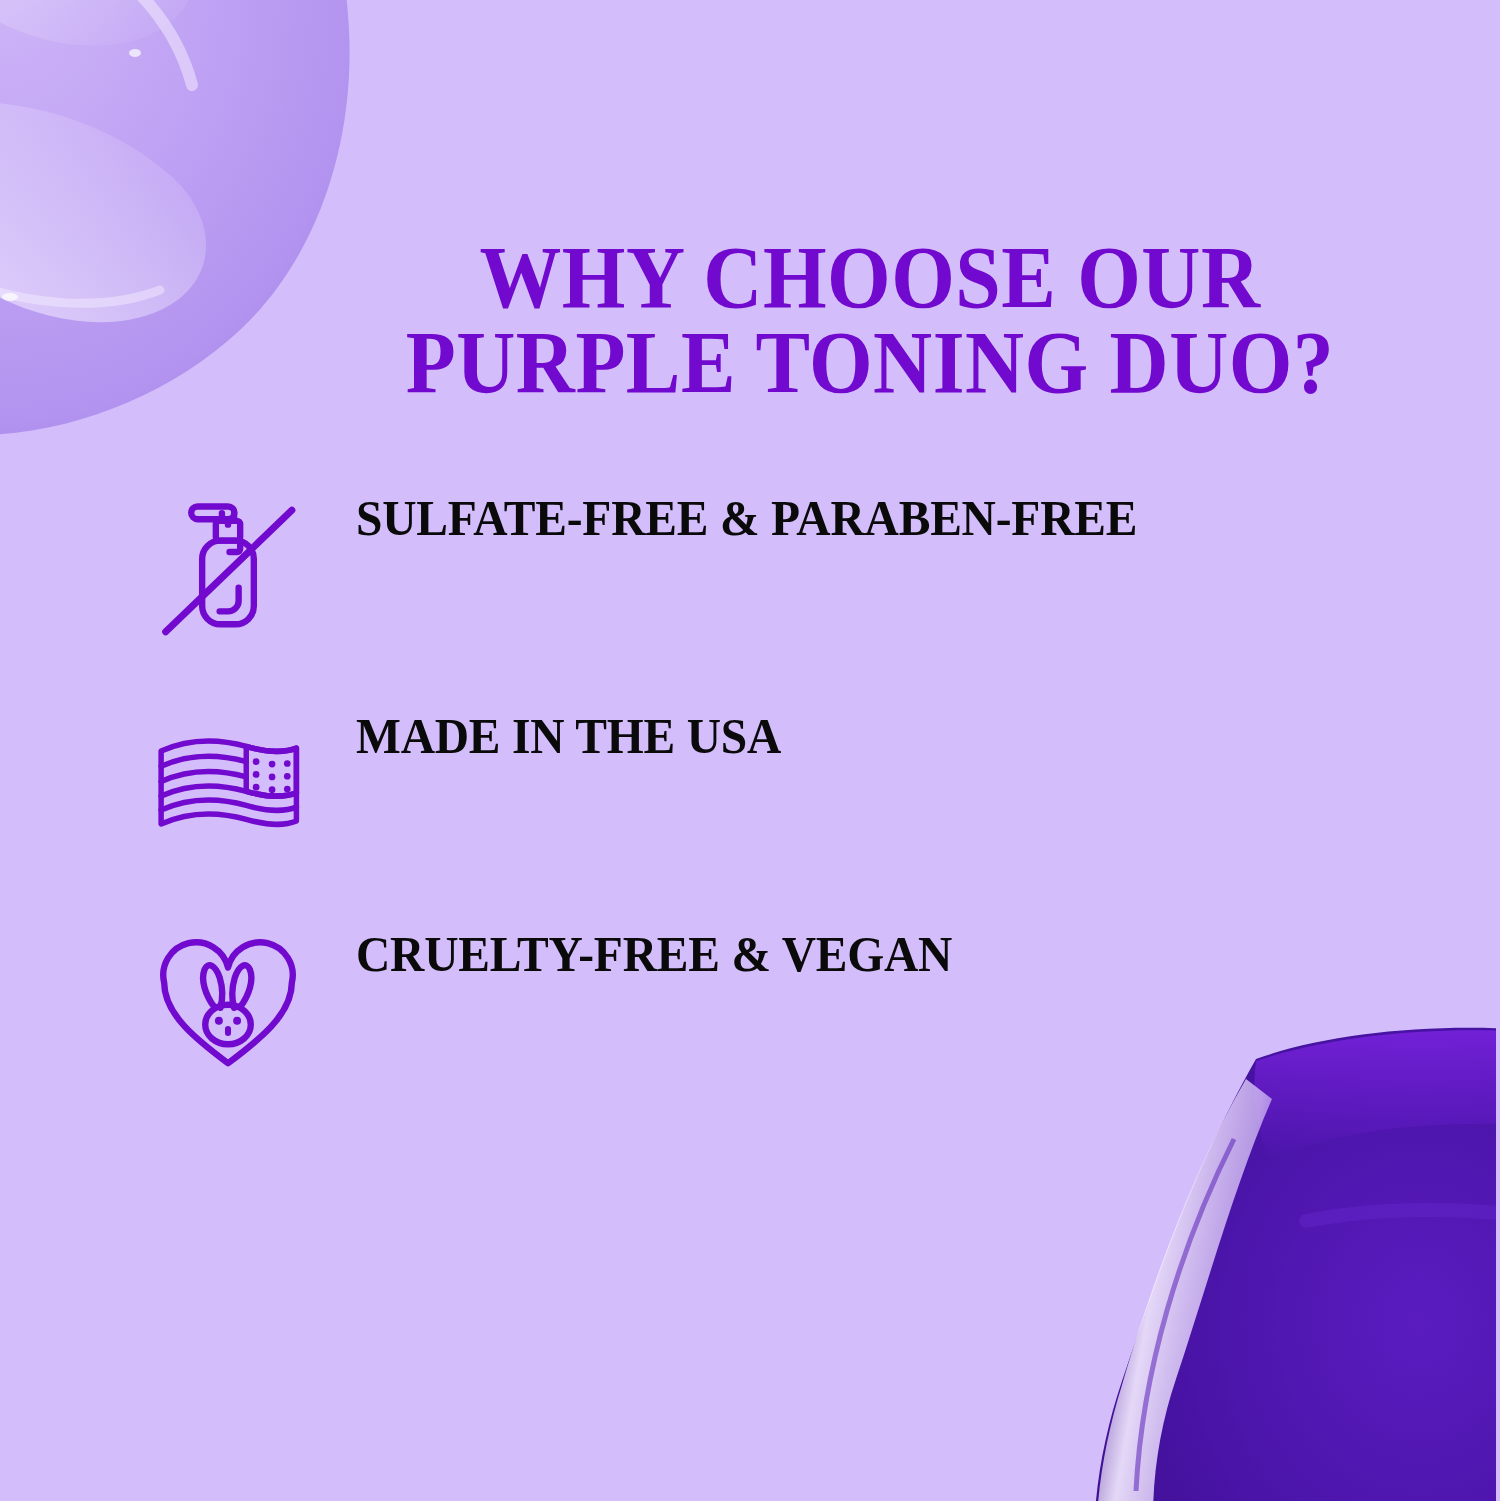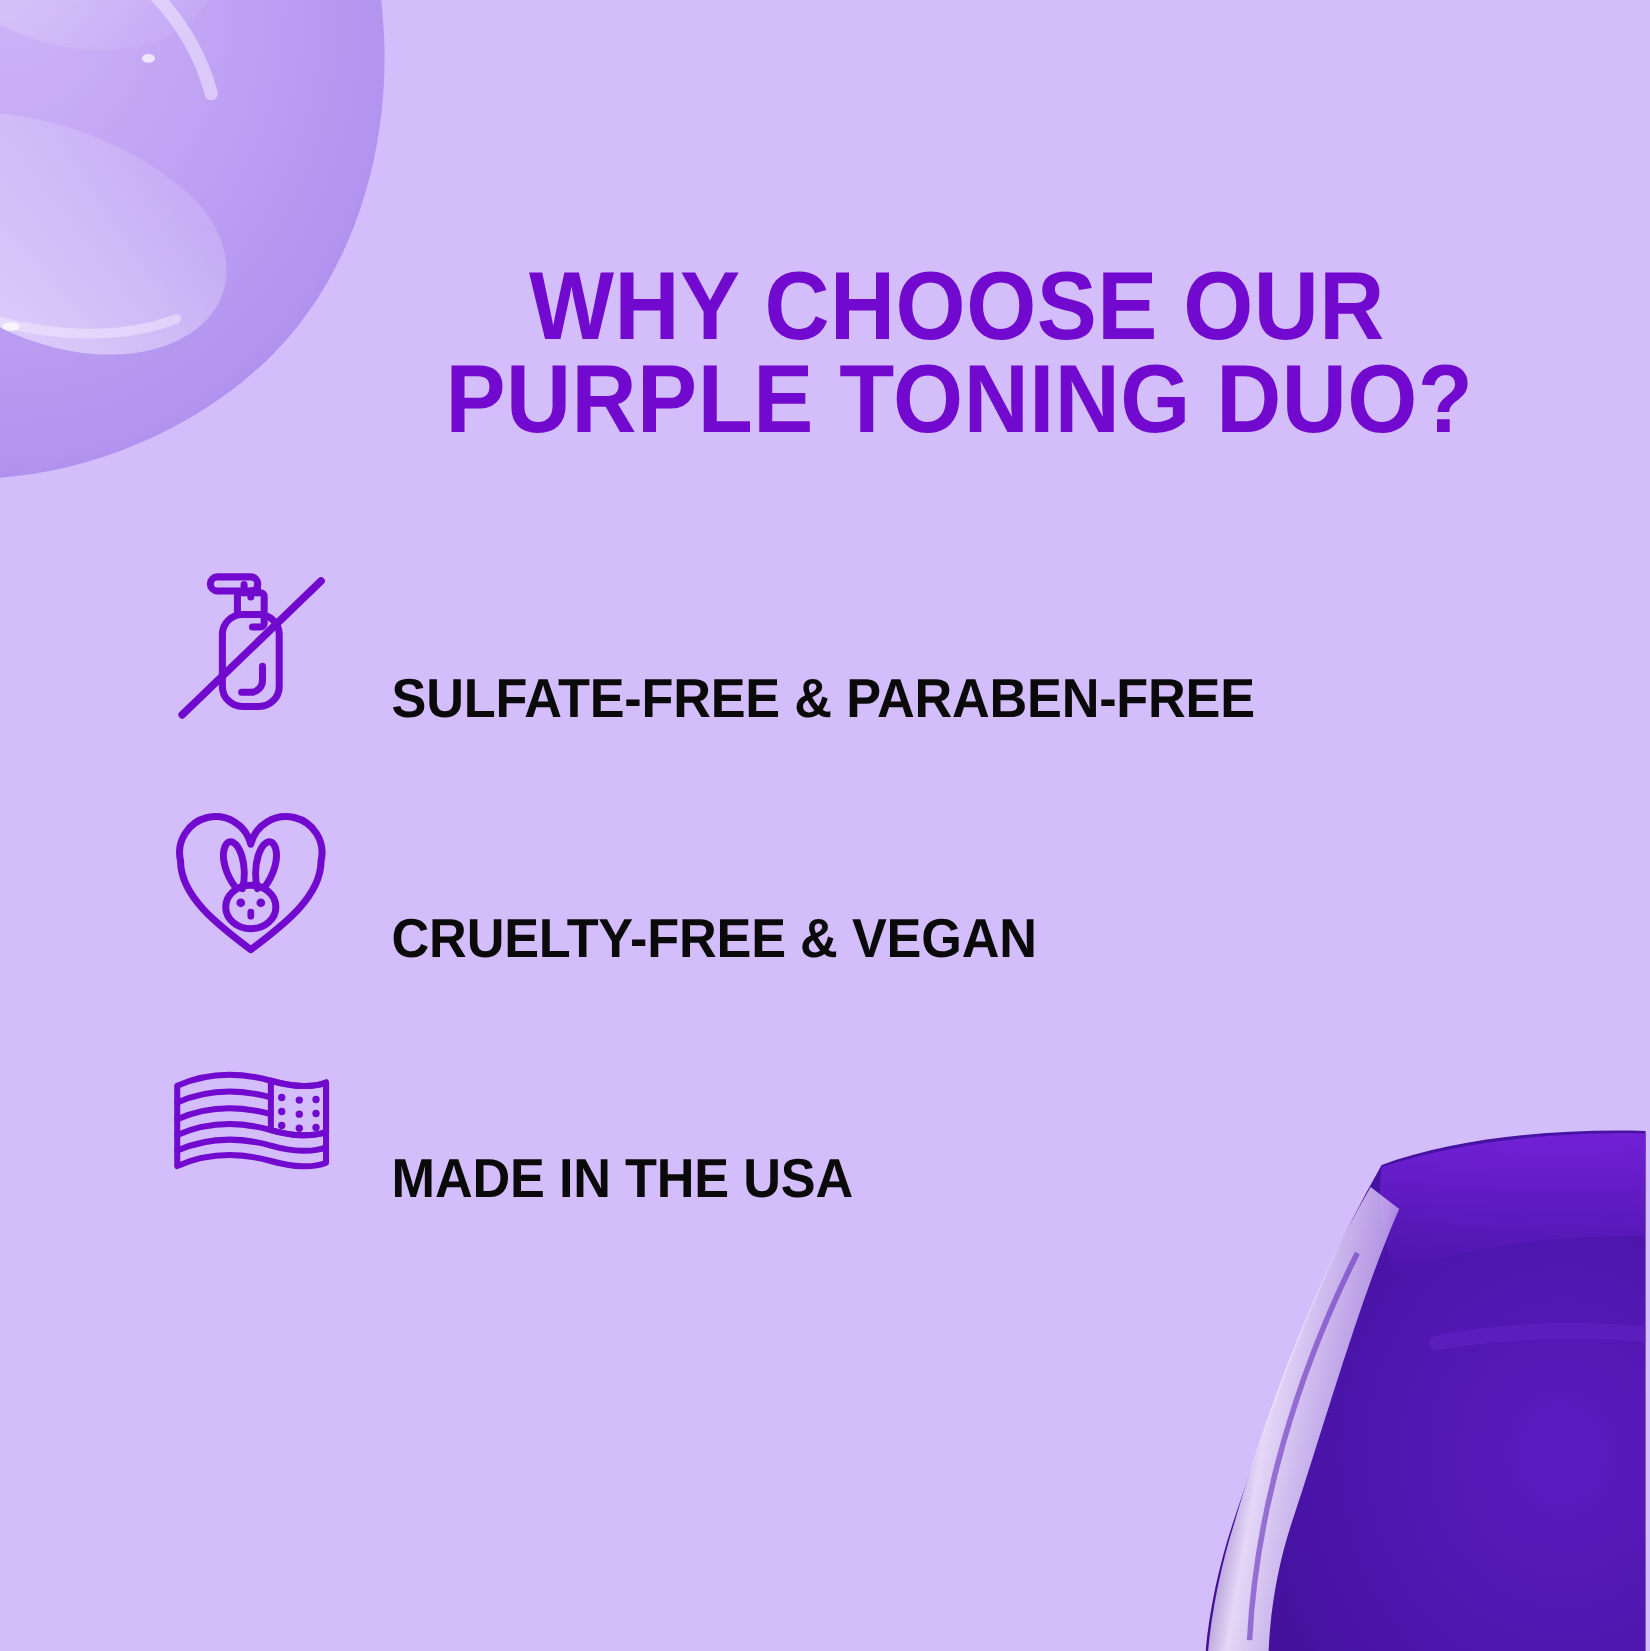--- a/index.html
+++ b/index.html
@@ -13,20 +13,21 @@
     font-family: "Liberation Sans", sans-serif;
     overflow: hidden;
   }
 
   #page {
     position: relative;
     width: 1496px;
     height: 1501px;
     background: #D3BDFB;
     overflow: hidden;
+    font-family: Liberation Serif, serif;
   }
 
   
   .swatch {
     position: absolute;
     pointer-events: none;
   }
 
   #swatch-cream {
     left: -180px;
@@ -66,21 +67,21 @@
   #features {
     position: absolute;
     left: 152px;
     top: 492px;
     width: 1240px;
   }
 
   .feature-row {
     position: relative;
     display: flex;
-    align-items: flex-end;
+    align-items: flex-start;
     height: 170px;
     margin-bottom: 48px;
   }
   .feature-row:last-child { margin-bottom: 0; }
 
   .feature-icon {
     flex: 0 0 152px;
     width: 152px;
     height: 152px;
     display: flex;
@@ -204,45 +205,20 @@
           <path d="M58 32 v5.5 a2 2 0 0 1 -2 2 h-5"></path>
           <path d="M57 63 v8.5 a7 7 0 0 1 -7 7 h-5.5"></path>
           <path d="M9 92 L 92 12" stroke-width="4.6"></path>
         </svg>
       </div>
       <div class="feature-text">
         <span class="tl">SULFATE-FREE &amp; PARABEN-FREE</span>
       </div>
     </div>
 
-
-    <div class="feature-row">
-      <div class="feature-icon">
-        <svg viewBox="0 0 100 100" fill="none" stroke="#7209CE" stroke-width="4.2" stroke-linecap="round" stroke-linejoin="round">
-          <path d="M50 89
-                   C 30 74, 8 57, 8 36
-                   A 18.5 18.5 0 0 1 50 26
-                   A 18.5 18.5 0 0 1 92 36
-                   C 92 57, 70 74, 50 89 Z"></path>
-          <ellipse cx="50" cy="63.5" rx="15" ry="13"></ellipse>
-          <path d="M41 52 C 35 44, 32 34, 34.5 27.5 C 37 21.5, 42 25, 44.5 32.5
-                   C 46.5 39, 46.5 47, 45 52.5"></path>
-          <path d="M58 52 C 64 44, 67 34, 64.5 27.5 C 62 21.5, 57 25, 54.5 32.5
-                   C 52.5 39, 52.5 47, 54 52.5"></path>
-          <g fill="#7209CE" stroke="none">
-            <circle cx="44" cy="61" r="2.6"></circle>
-            <circle cx="56" cy="61" r="2.6"></circle>
-          </g>
-          <path d="M50 66.5 v2.5" stroke-width="4"></path>
-        </svg>
-      </div>
-      <div class="feature-text">
-        <span class="tl">CRUELTY-FREE &amp; VEGAN</span>
-      </div>
-    </div>
 
     <div class="feature-row">
       <div class="feature-icon">
         <svg viewBox="0 0 100 100" fill="none" stroke="#7209CE" stroke-width="3.6" stroke-linecap="round" stroke-linejoin="round">
           <path d="M6 27 C 24 19, 44 19, 62 24 C 76 28, 88 28, 95 25
                    L 95 73 C 88 76, 76 76, 62 72 C 44 67, 24 67, 6 75 Z"></path>
           <path d="M6 37 C 24 29, 44 29, 62 34"></path>
           <path d="M6 47 C 24 39, 44 39, 62 44"></path>
           <path d="M6 56.5 C 24 48.5, 44 48.5, 62 53.5 C 76 57.5, 88 57.5, 95 54.5"></path>
           <path d="M6 65.8 C 24 57.8, 44 57.8, 62 62.8 C 76 66.8, 88 66.8, 95 63.8"></path>
@@ -258,14 +234,39 @@
             <circle cx="79" cy="52.4" r="2.2"></circle>
             <circle cx="89" cy="52" r="2.2"></circle>
           </g>
         </svg>
       </div>
       <div class="feature-text">
         <span class="tl">MADE IN THE USA</span>
       </div>
     </div>
 
+    <div class="feature-row">
+      <div class="feature-icon">
+        <svg viewBox="0 0 100 100" fill="none" stroke="#7209CE" stroke-width="4.2" stroke-linecap="round" stroke-linejoin="round">
+          <path d="M50 89
+                   C 30 74, 8 57, 8 36
+                   A 18.5 18.5 0 0 1 50 26
+                   A 18.5 18.5 0 0 1 92 36
+                   C 92 57, 70 74, 50 89 Z"></path>
+          <ellipse cx="50" cy="63.5" rx="15" ry="13"></ellipse>
+          <path d="M41 52 C 35 44, 32 34, 34.5 27.5 C 37 21.5, 42 25, 44.5 32.5
+                   C 46.5 39, 46.5 47, 45 52.5"></path>
+          <path d="M58 52 C 64 44, 67 34, 64.5 27.5 C 62 21.5, 57 25, 54.5 32.5
+                   C 52.5 39, 52.5 47, 54 52.5"></path>
+          <g fill="#7209CE" stroke="none">
+            <circle cx="44" cy="61" r="2.6"></circle>
+            <circle cx="56" cy="61" r="2.6"></circle>
+          </g>
+          <path d="M50 66.5 v2.5" stroke-width="4"></path>
+        </svg>
+      </div>
+      <div class="feature-text">
+        <span class="tl">CRUELTY-FREE &amp; VEGAN</span>
+      </div>
+    </div>
+
   </div>
 </div>
 
 </body></html>

